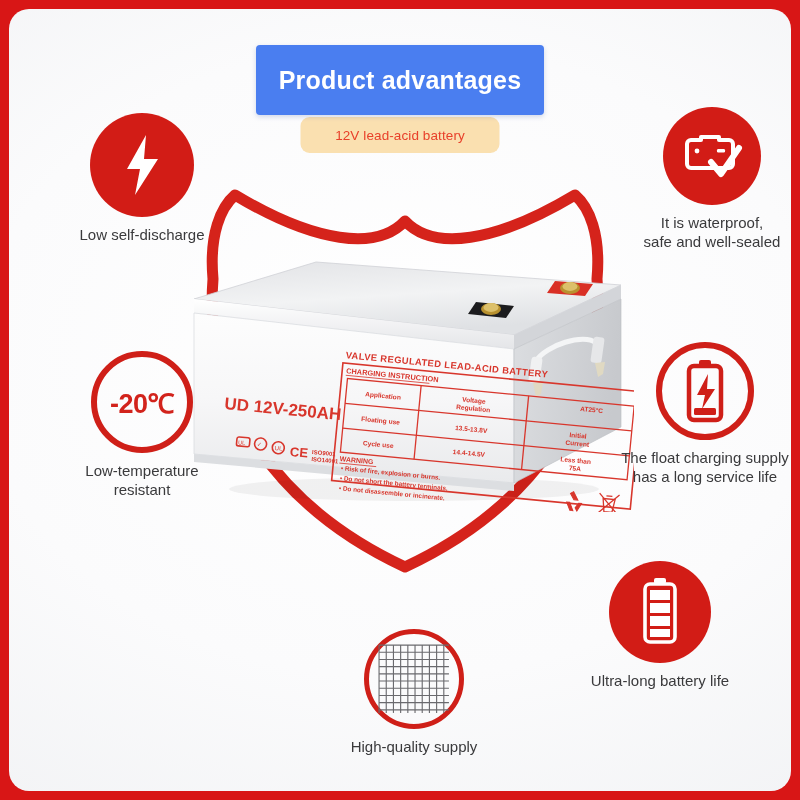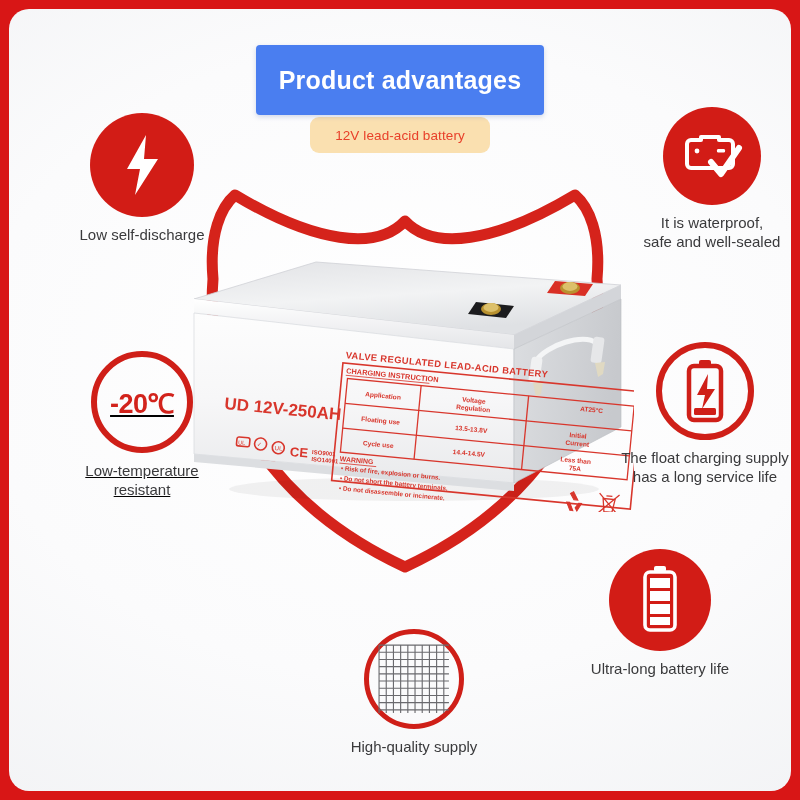--- a/index.html
+++ b/index.html
@@ -20,21 +20,21 @@
     border-radius:20px;
     background:
       radial-gradient(ellipse 120% 90% at 50% 45%, #ffffff 0%, #fbfbfc 45%, #f2f3f5 78%, #eceef1 100%);
     overflow:hidden;
   }
 
   
   .hdr-sub {
     position:absolute; left:50%; transform:translateX(-50%);
     top:108px;
-    width:180px; height:36px;
+    width:199px; height:36px;
     background:#fae0b0;
     border-radius:9px;
     display:flex; align-items:center; justify-content:center;
     color:#e8402a; font-size:13.5px; white-space:nowrap;
     letter-spacing:.1px;
   }
   .hdr-main {
     position:absolute; left:50%; transform:translateX(-50%);
     top:36px;
     width:288px; height:70px;
@@ -67,24 +67,24 @@
     display:flex; align-items:center; justify-content:center;
   }
   .circ-ring {
     border-radius:50%;
     border:6px solid #cf1f18;
     display:flex; align-items:center; justify-content:center;
     background:transparent;
   }
 
   #f-lowdis  { left:28px;  top:104px;  width:210px; }
-  #f-temp    { left:28px;  top:342px;  width:210px;text-decoration:underline; }
+  #f-temp    { left:28px;  top:342px;  width:210px; }
   #f-green   { left:96px;  top:556px;  width:240px; }
   #f-grating { left:330px; top:620px;  width:150px; }
-  #f-ultra   { left:540px; top:540px;  width:222px; }
+  #f-ultra   { left:540px; top:552px;  width:222px; }
   #f-float   { left:598px; top:333px;  width:196px; }
   #f-water   { left:612px; top:98px;   width:182px; }
 
   .temp-text {
     color:#d2231c; font-size:27px; font-weight:bold; letter-spacing:-.5px;
   }
   .grating-box { width:74px; height:72px; }
 </style>
 </head>
 <body>

